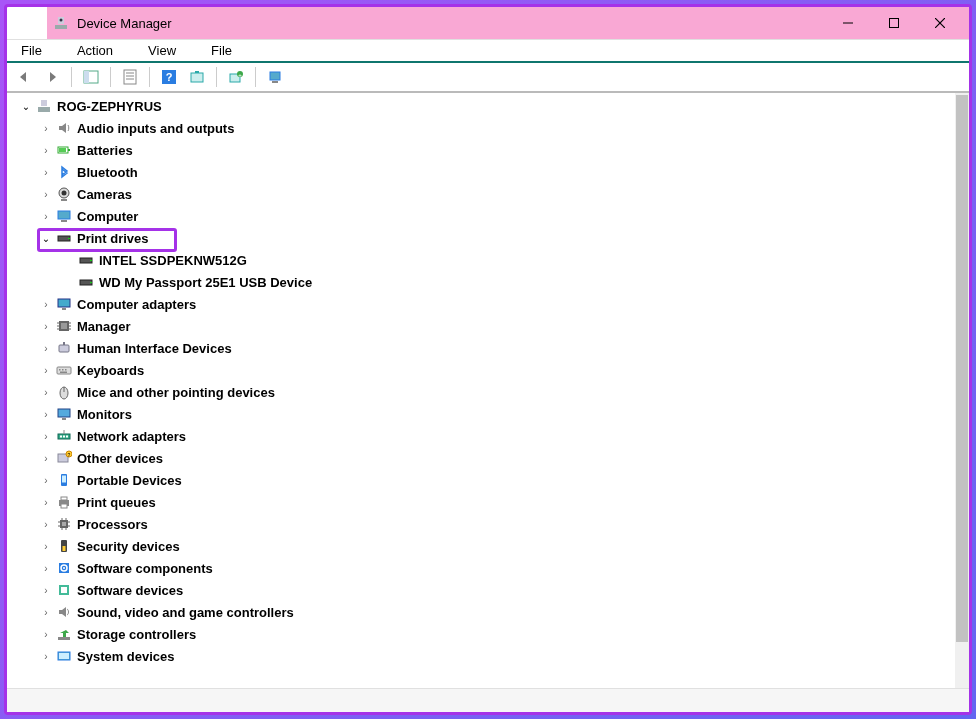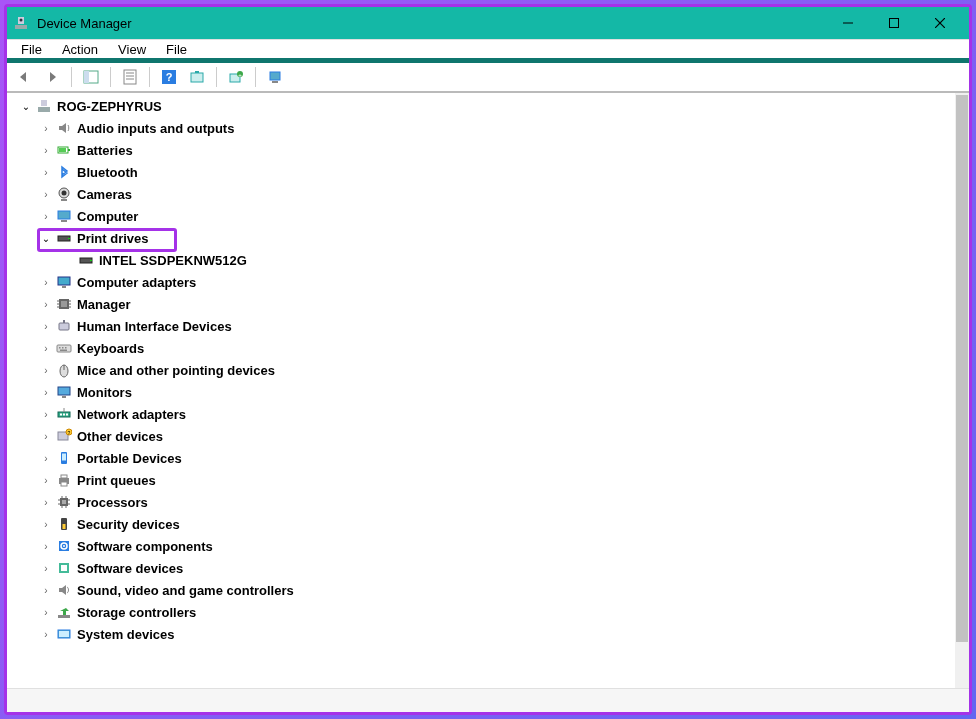--- a/index.html
+++ b/index.html
@@ -20,21 +20,22 @@
     height: 100%;
     display: flex;
     flex-direction: column;
     position: relative;
   }
   .titlebar {
     display: flex;
     align-items: center;
     height: 32px;
     padding: 0 6px;
-    background: #14b8a6;
+    background: #f9a8d4;
+    margin-left: 40px;
   }
   .titlebar-icon {
     width: 16px;
     height: 16px;
     margin-right: 8px;
     display: inline-flex;
     align-items: center;
     justify-content: center;
   }
   .titlebar-title {
@@ -54,23 +55,23 @@
     justify-content: center;
     font-size: 14px;
     cursor: pointer;
   }
   .menubar {
     display: flex;
     height: 24px;
     align-items: center;
     padding: 0 4px;
     border-top: 1px solid #e0e0e0;
-    border-bottom: 5px solid #0f766e;
+    border-bottom: 2px solid #0f766e;
     background: #fff;
-    gap: 0;
+    gap: 15px;
   }
   .menu-item {
     padding: 3px 10px;
     cursor: pointer;
     font-size: 13px;
   }
   .toolbar {
     display: flex;
     align-items: center;
     height: 30px;
@@ -345,20 +346,29 @@
         </div>
         <div class="tree-row" style="padding-left: 66px;">
           <span class="node-icon">
             <svg width="16" height="16">
               <rect x="2" y="6" width="12" height="5" fill="#555" stroke="#222"></rect>
               <circle cx="13" cy="8.5" r="0.8" fill="#0f0"></circle>
             </svg>
           </span>
           <span class="node-label">INTEL SSDPEKNW512G</span>
         </div>
+        <div class="tree-row" style="padding-left: 66px;">
+          <span class="node-icon">
+            <svg width="16" height="16">
+              <rect x="2" y="6" width="12" height="5" fill="#555" stroke="#222"></rect>
+              <circle cx="13" cy="8.5" r="0.8" fill="#0f0"></circle>
+            </svg>
+          </span>
+          <span class="node-label">WD My Passport 25E1 USB Device</span>
+        </div>
         <div class="tree-row" style="padding-left: 28px;">
           <span class="expand-arrow">›</span>
           <span class="node-icon">
             <svg width="16" height="16">
               <rect x="2" y="3" width="12" height="8" fill="#4ac" stroke="#238"></rect>
               <rect x="6" y="12" width="4" height="2" fill="#888"></rect>
             </svg>
           </span>
           <span class="node-label">Computer adapters</span>
         </div>

